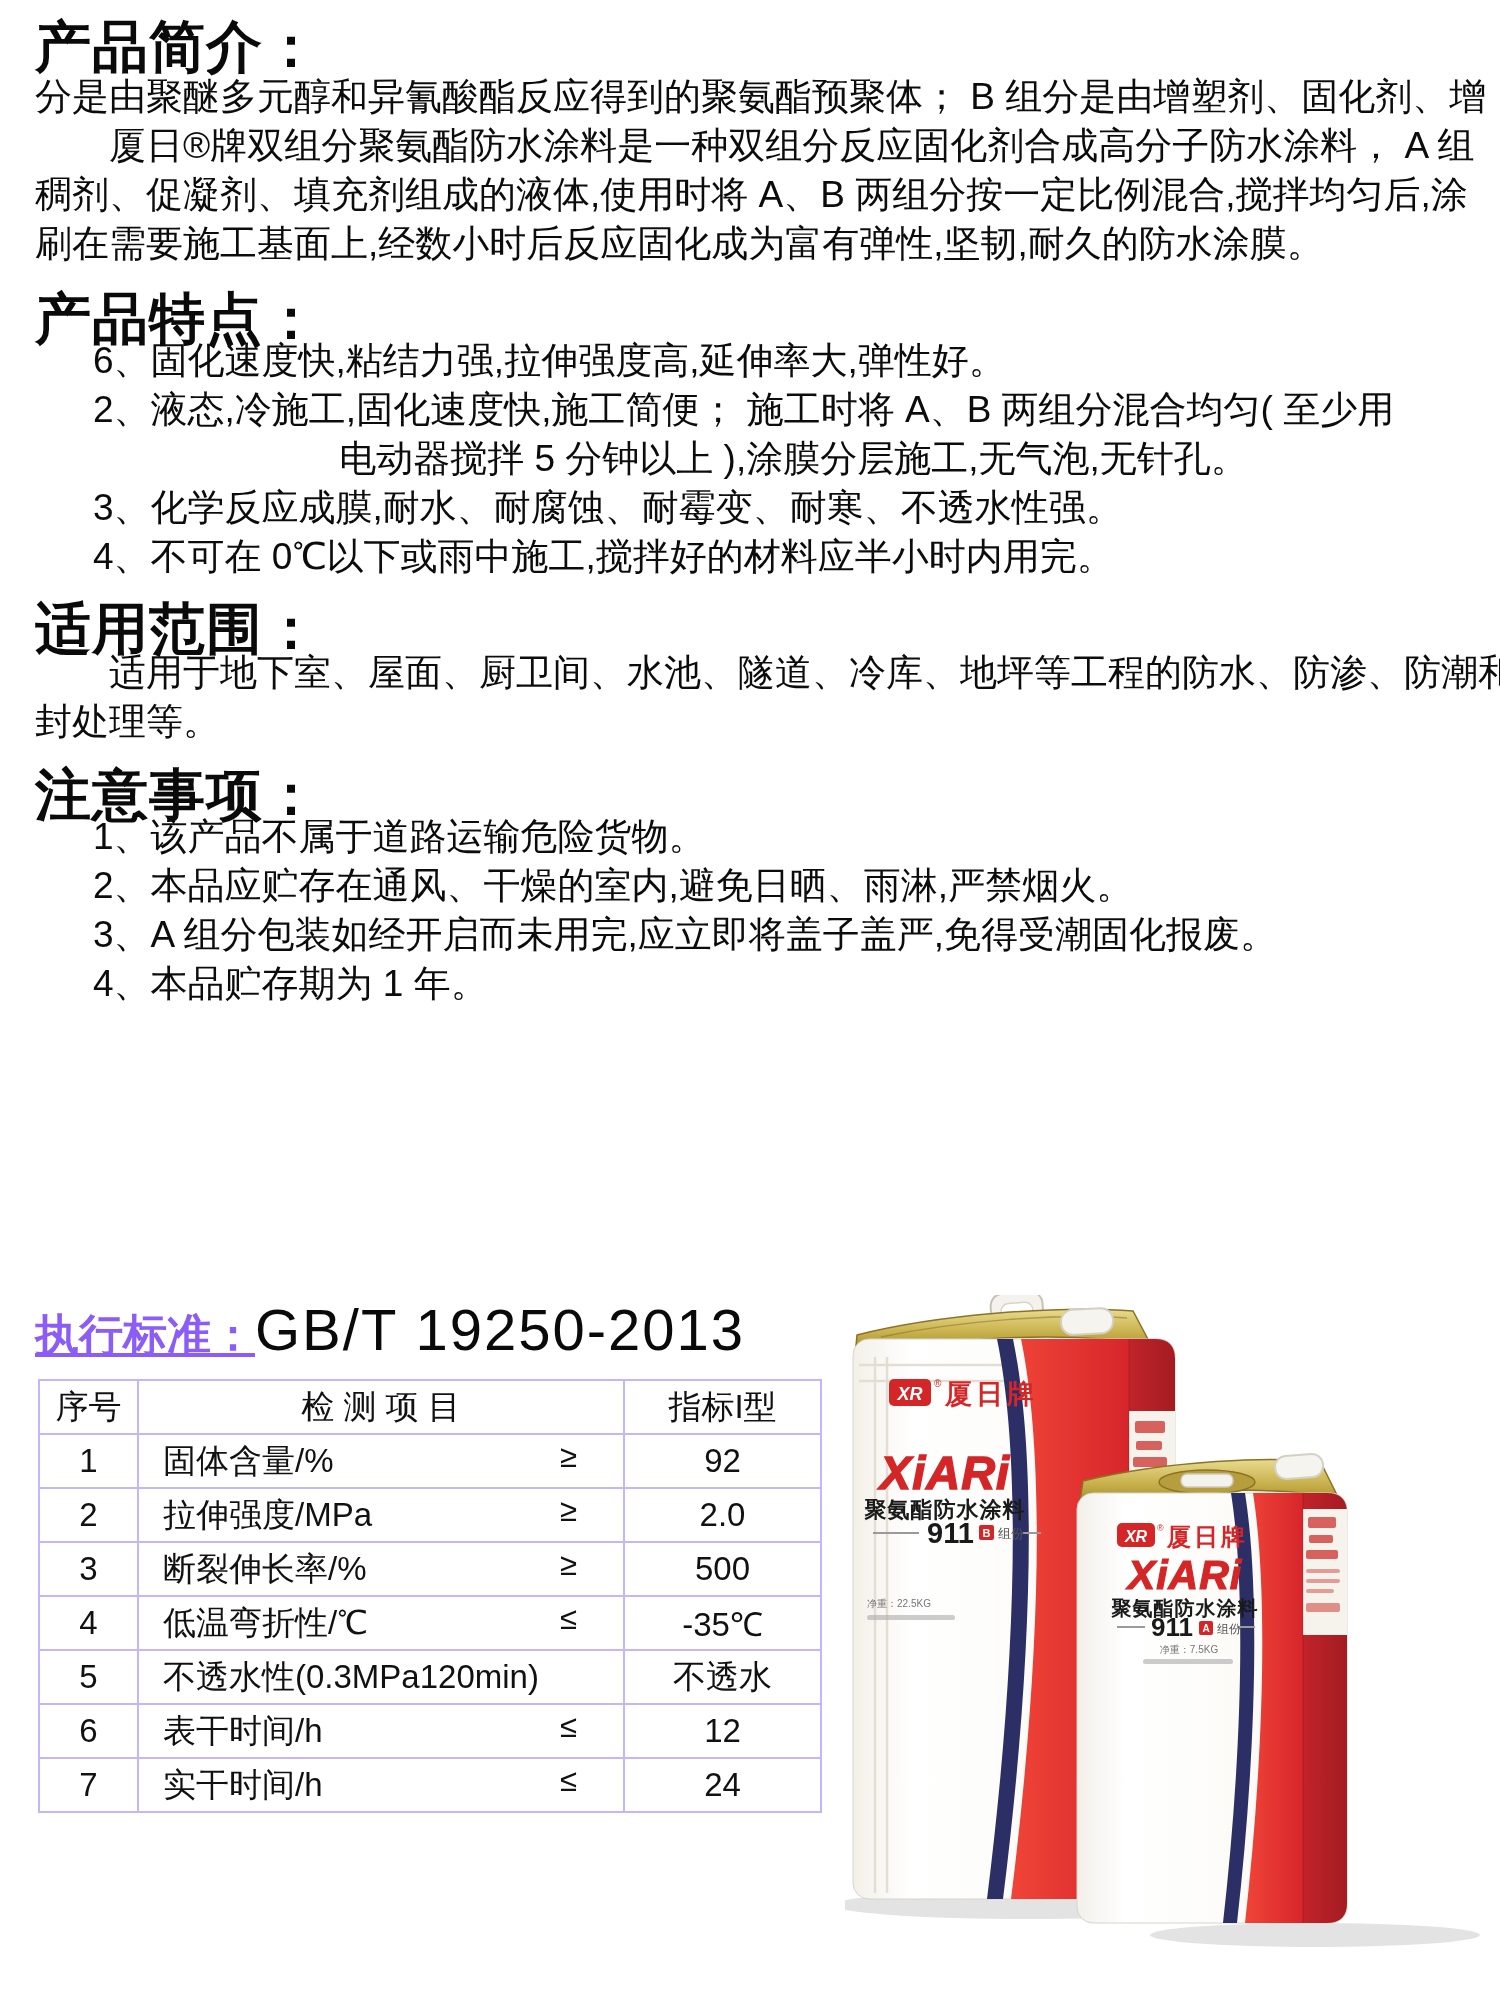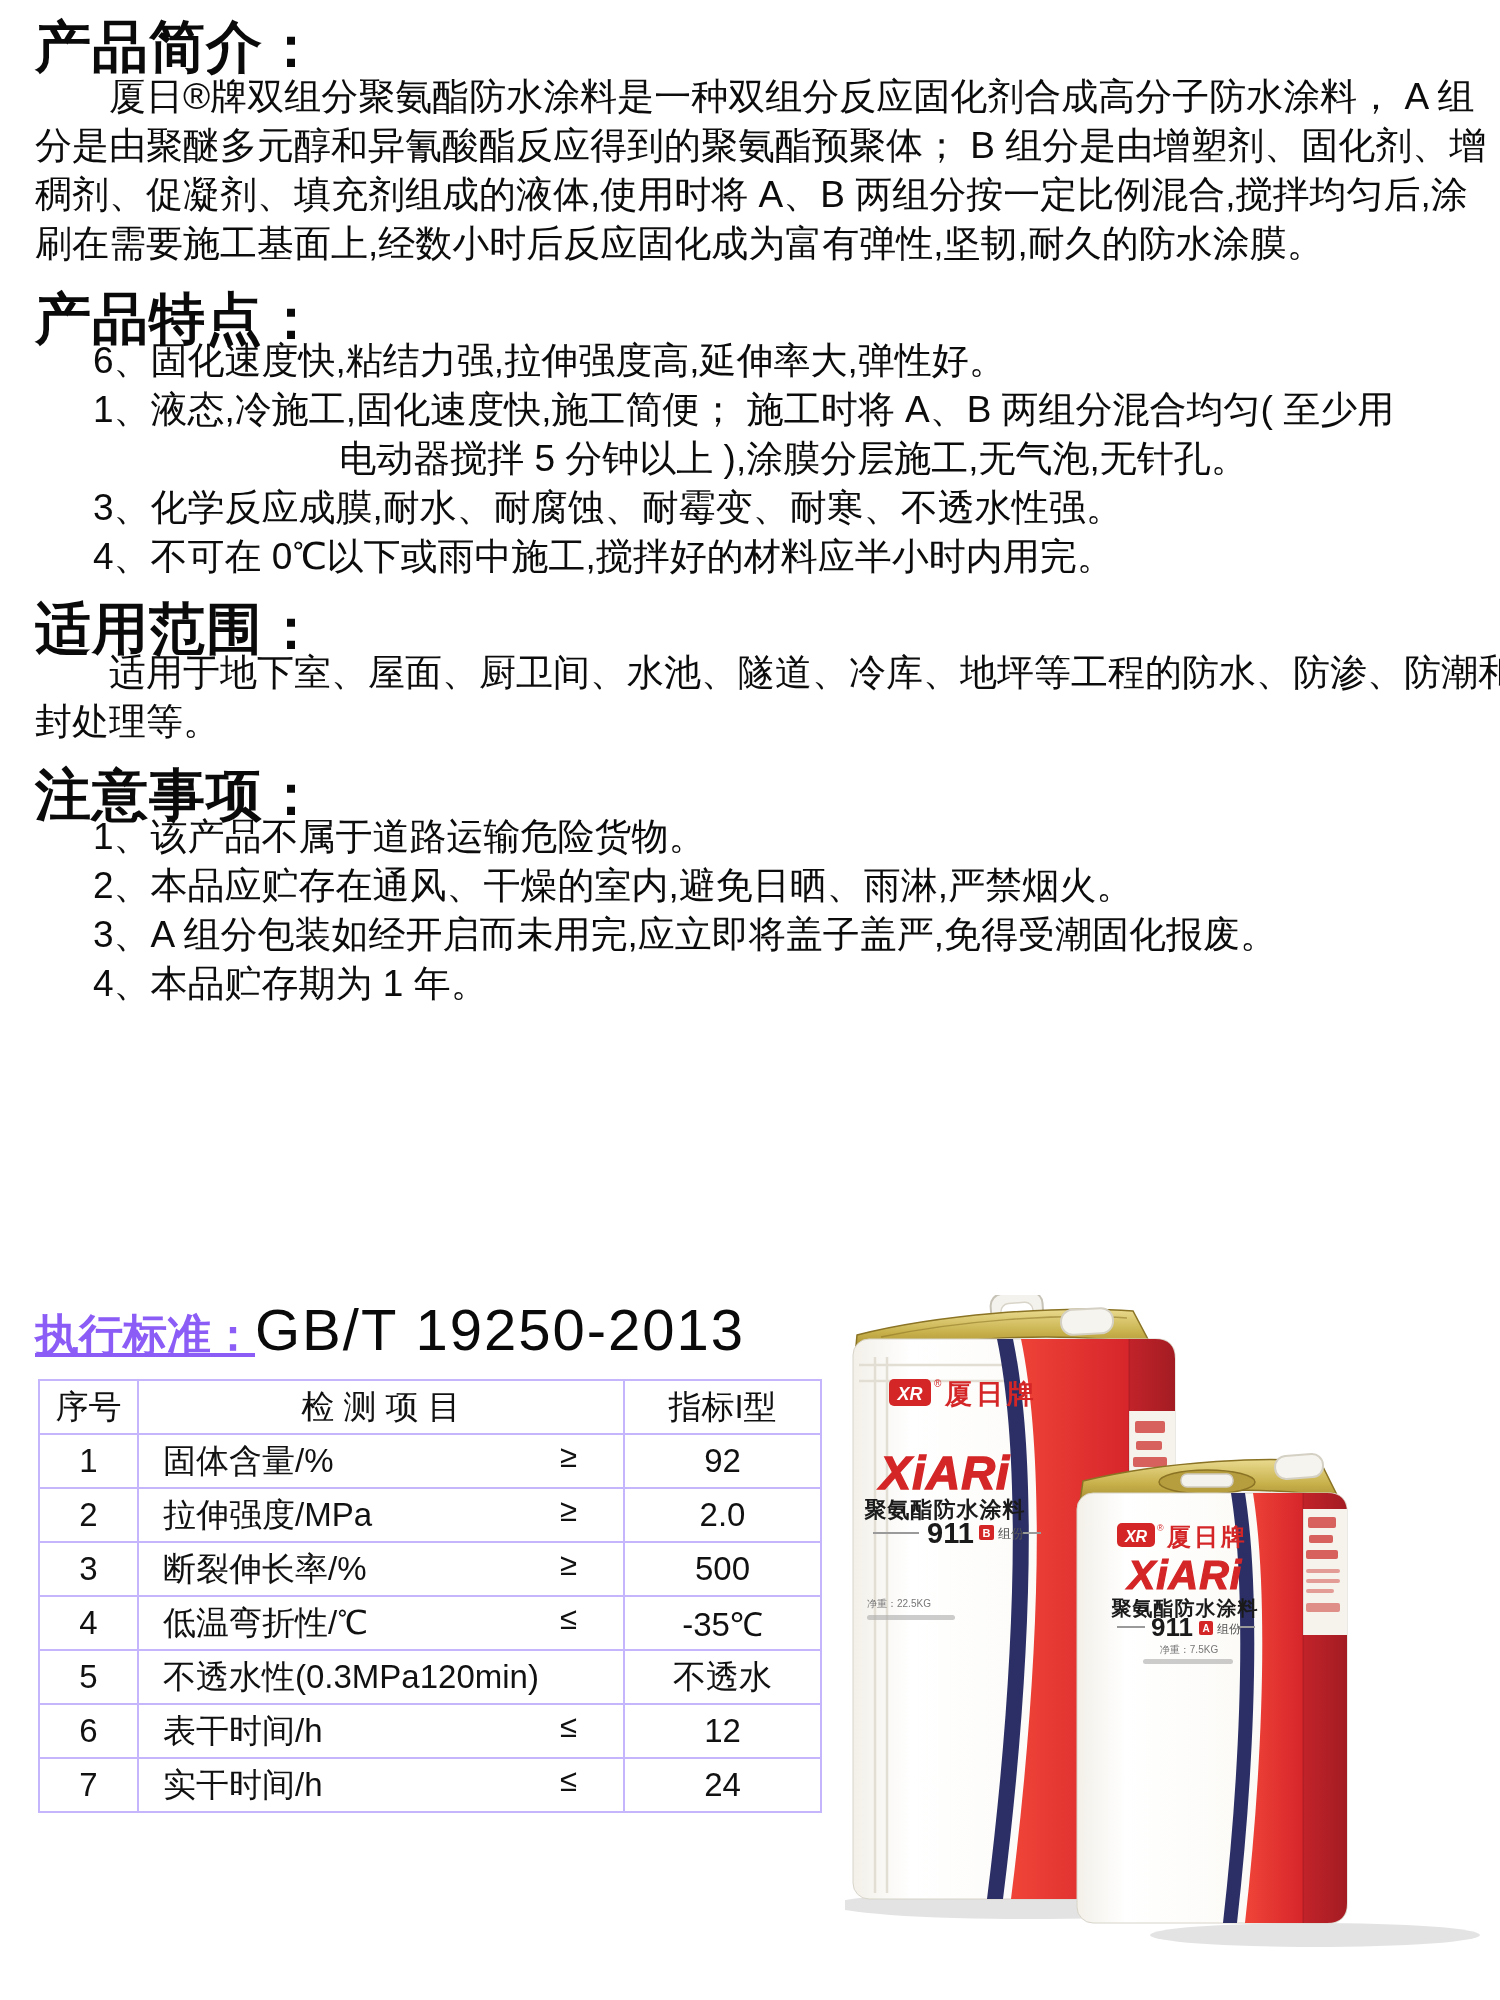--- a/index.html
+++ b/index.html
@@ -27,30 +27,30 @@
   .photo{position:absolute;left:845px;top:1295px;width:655px;height:700px;}
   svg text{font-family:"Liberation Sans",sans-serif;}
 </style>
 </head>
 <body>
 
 <div class="page">
 
   <div class="h" style="top:10px">产品简介：</div>
   <div class="block" style="top:72px">
+    <div class="bline">分是由聚醚多元醇和异氰酸酯反应得到的聚氨酯预聚体； B 组分是由增塑剂、固化剂、增</div>
     <div class="bline indent">厦日®牌双组分聚氨酯防水涂料是一种双组分反应固化剂合成高分子防水涂料， A 组</div>
-    <div class="bline">分是由聚醚多元醇和异氰酸酯反应得到的聚氨酯预聚体； B 组分是由增塑剂、固化剂、增</div>
     <div class="bline">稠剂、促凝剂、填充剂组成的液体,使用时将 A、B 两组分按一定比例混合,搅拌均匀后,涂</div>
     <div class="bline">刷在需要施工基面上,经数小时后反应固化成为富有弹性,坚韧,耐久的防水涂膜。</div>
   </div>
 
   <div class="h" style="top:282px">产品特点：</div>
   <div class="block" style="top:336px">
     <div class="bline li">6、固化速度快,粘结力强,拉伸强度高,延伸率大,弹性好。</div>
-    <div class="bline li">1、液态,冷施工,固化速度快,施工简便； 施工时将 A、B 两组分混合均匀( 至少用</div>
+    <div class="bline li">2、液态,冷施工,固化速度快,施工简便； 施工时将 A、B 两组分混合均匀( 至少用</div>
     <div class="bline li2">电动器搅拌 5 分钟以上 ),涂膜分层施工,无气泡,无针孔。</div>
     <div class="bline li">3、化学反应成膜,耐水、耐腐蚀、耐霉变、耐寒、不透水性强。</div>
     <div class="bline li">4、不可在 0℃以下或雨中施工,搅拌好的材料应半小时内用完。</div>
   </div>
 
   <div class="h" style="top:592px">适用范围：</div>
   <div class="block" style="top:648px">
     <div class="bline indent">适用于地下室、屋面、厨卫间、水池、隧道、冷库、地坪等工程的防水、防渗、防潮和密</div>
     <div class="bline">封处理等。</div>
   </div>

